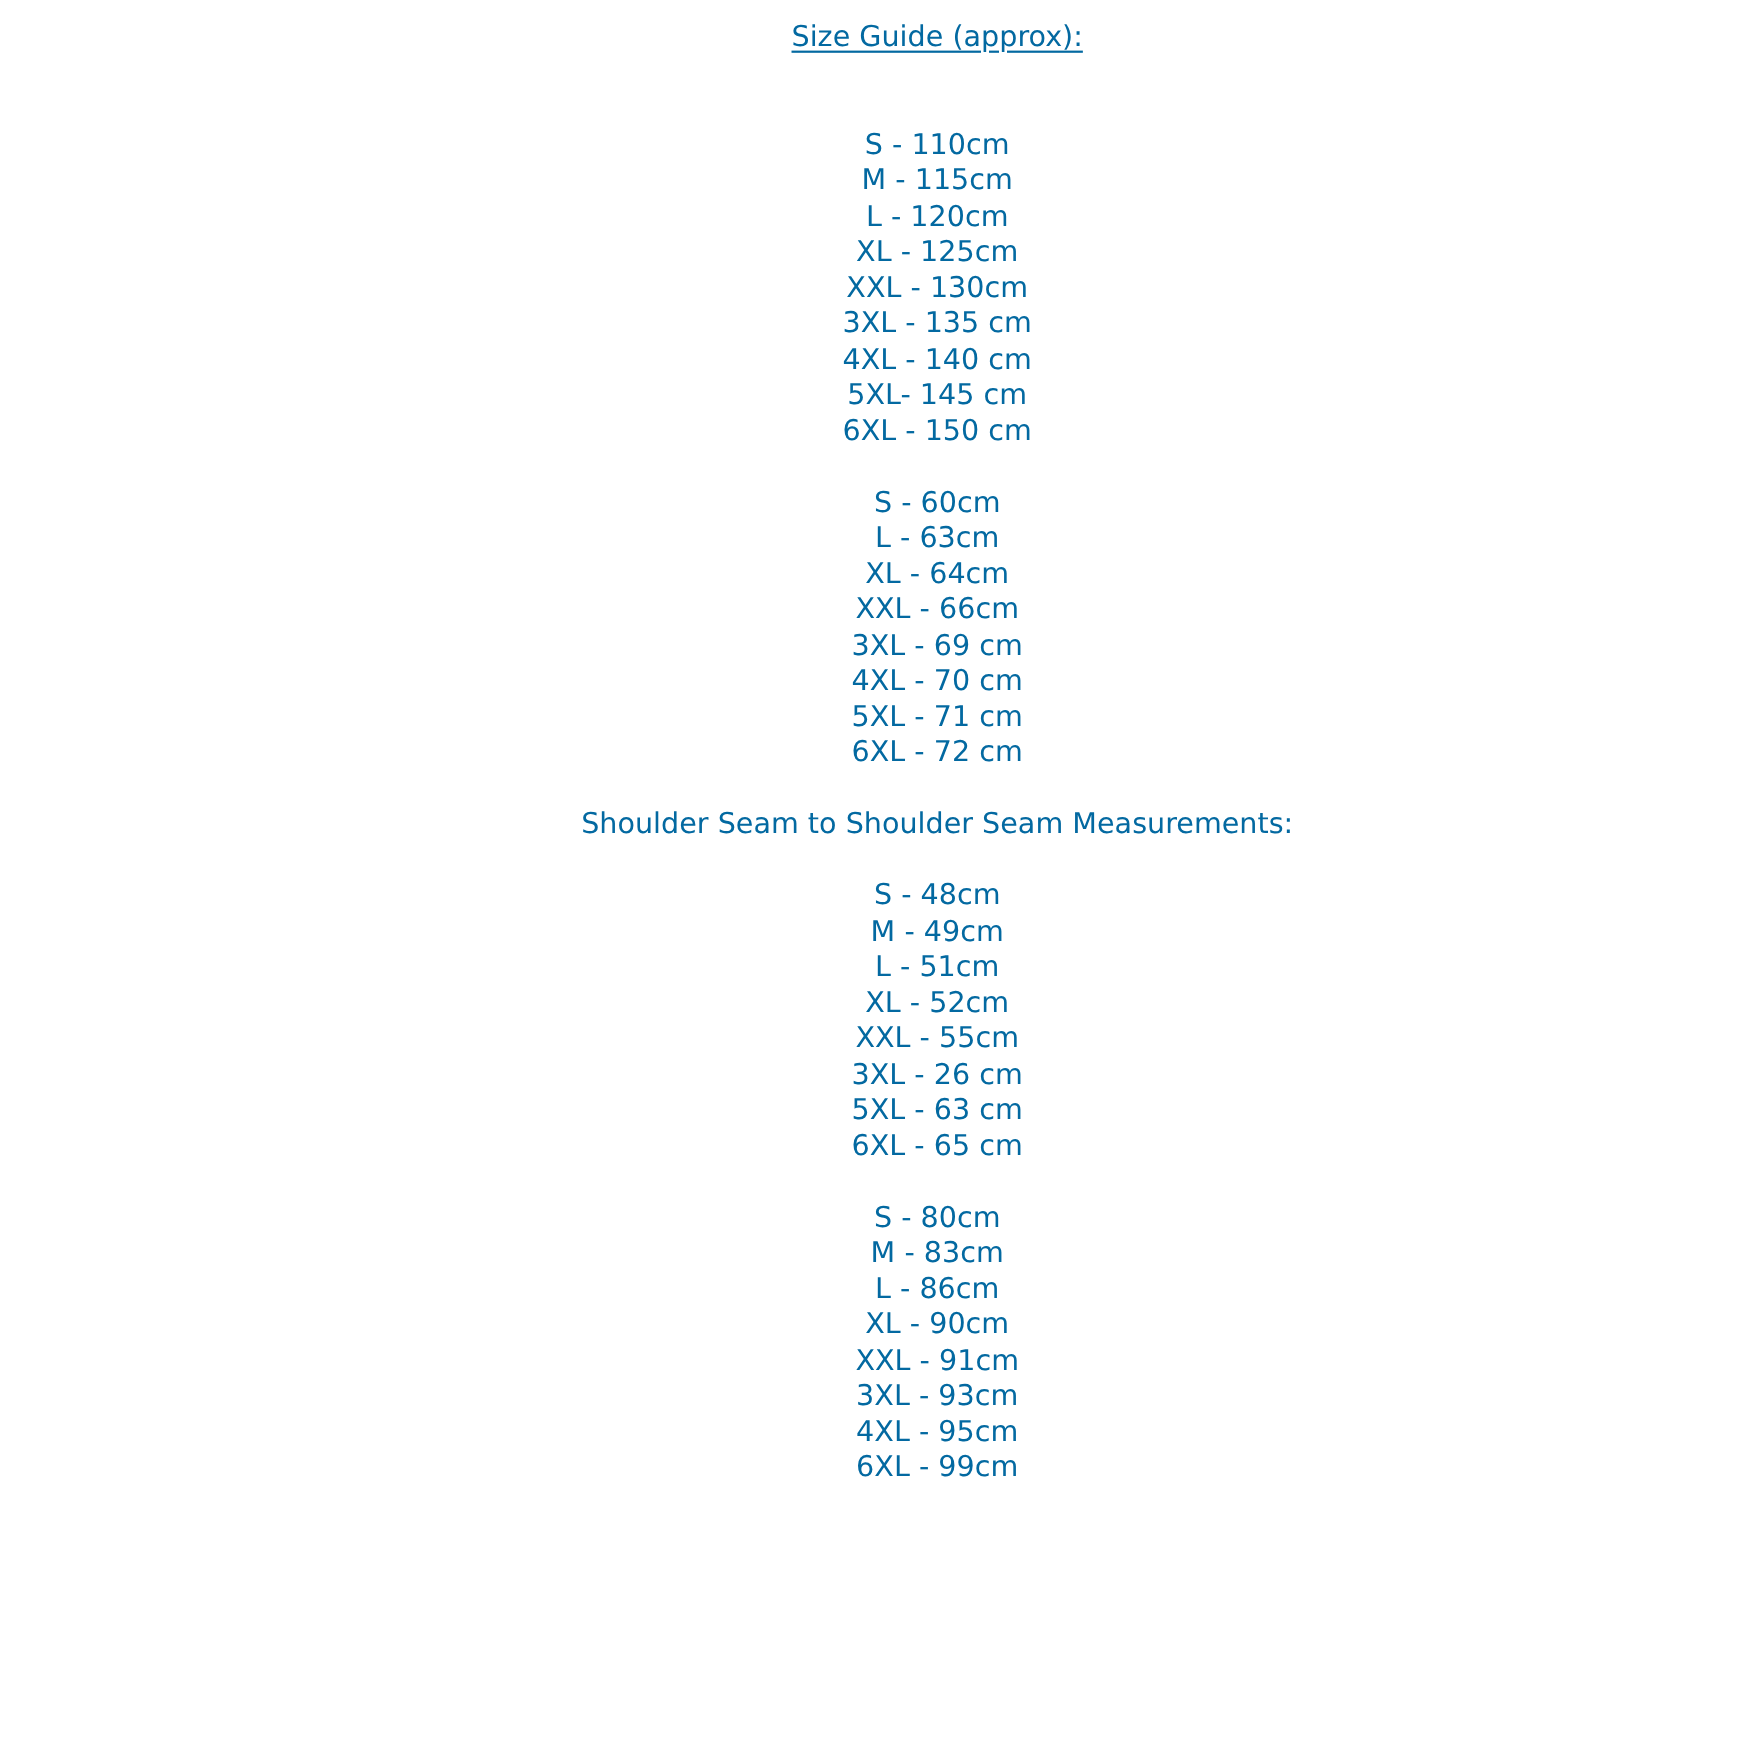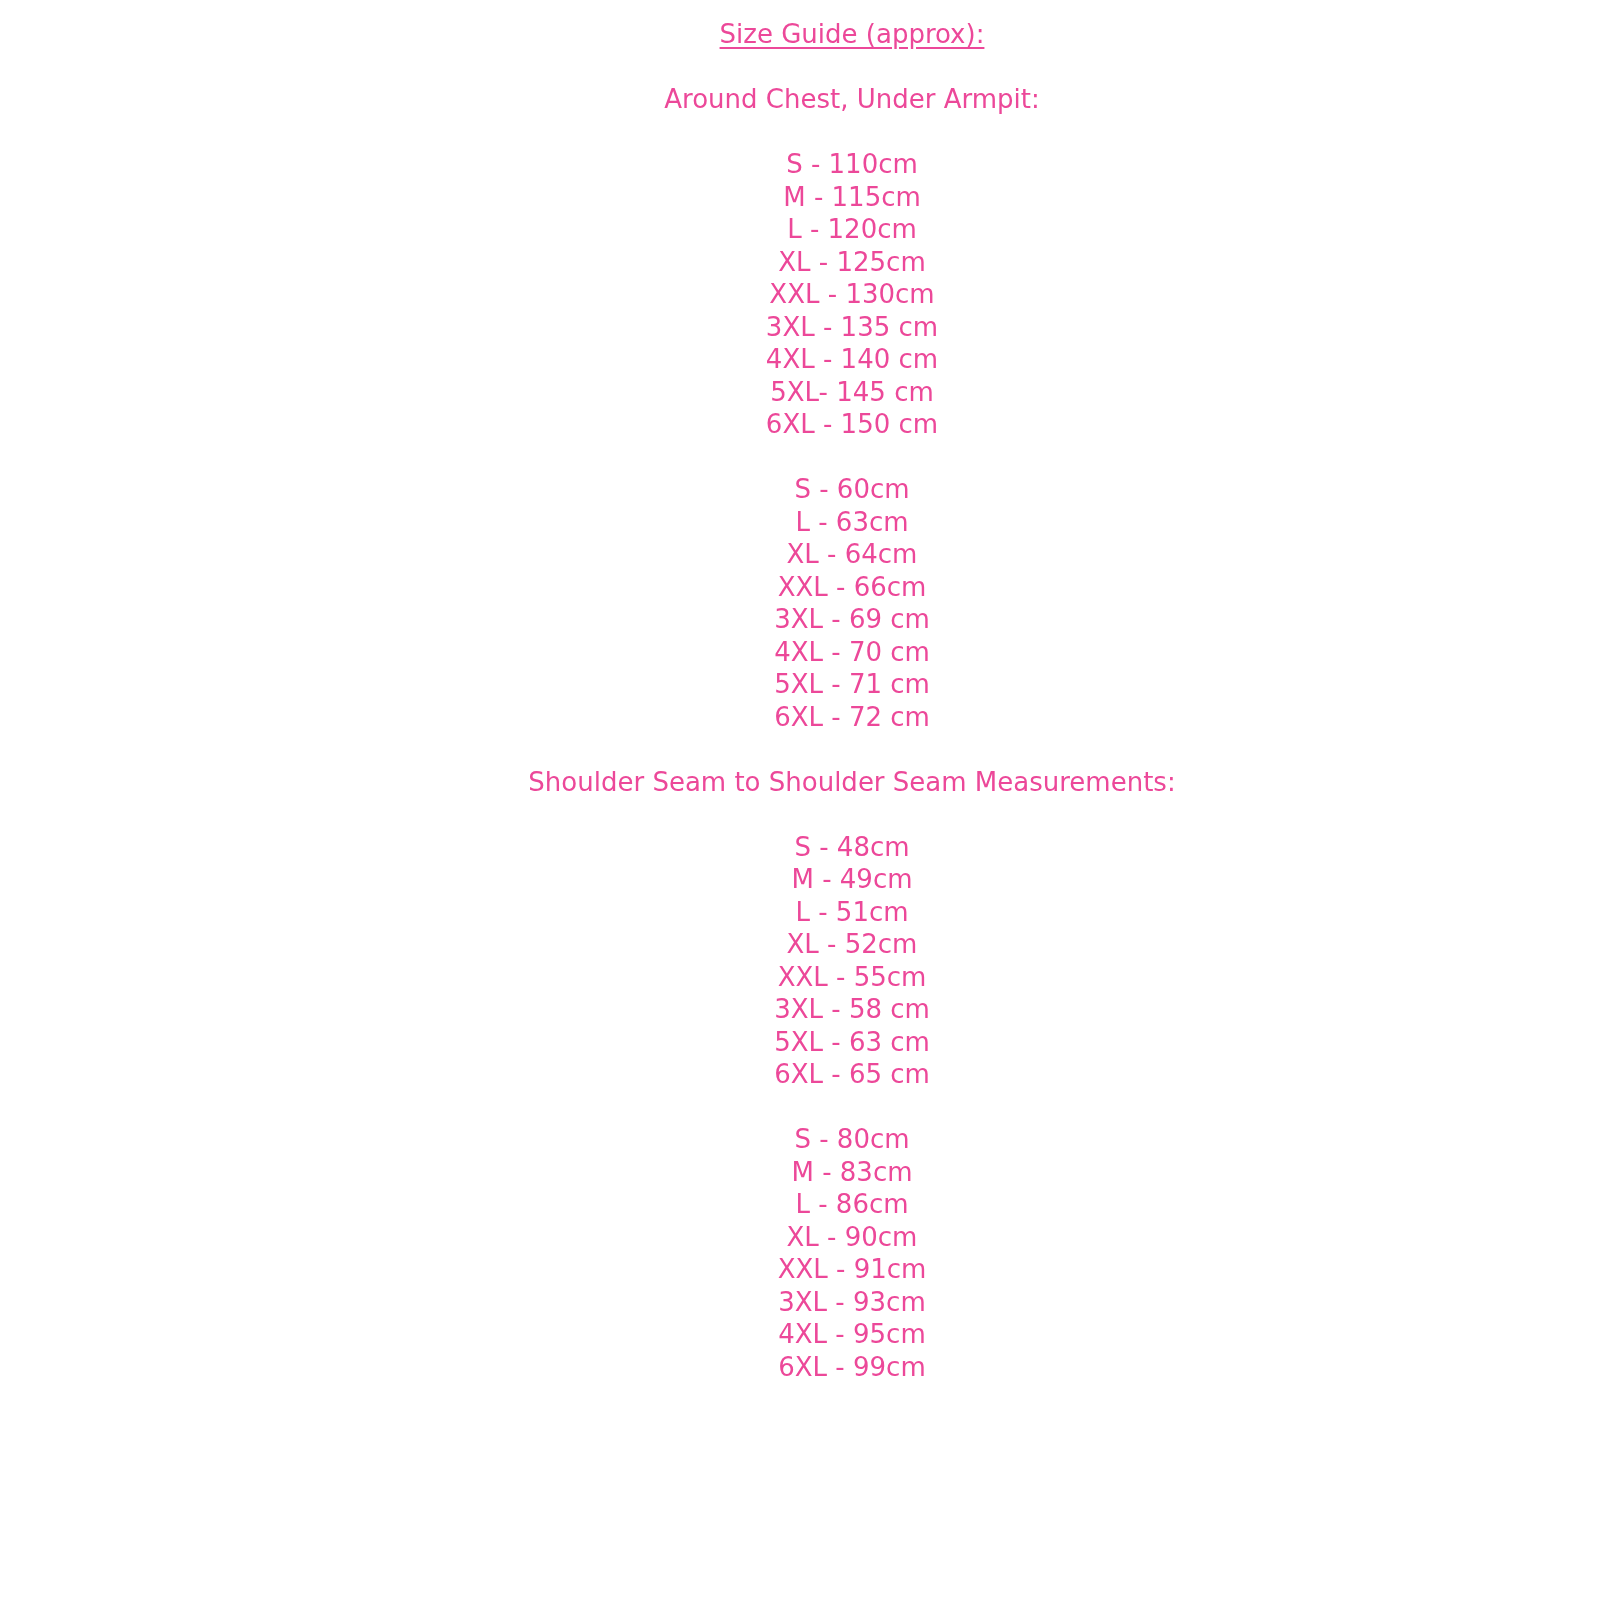--- a/index.html
+++ b/index.html
@@ -12,21 +12,21 @@
     height: 1600px;
     overflow: hidden;
     font-family: "DejaVu Sans", "Liberation Sans", sans-serif;
   }
   .doc {
     box-sizing: border-box;
     width: 1600px;
     padding-top: 18px;
     padding-left: 104px; 
     text-align: center;
-    color: #ec4899;
+    color: #0369a1;
   }
   .line {
     height: 32.5px;
     line-height: 32.5px;
     font-size: 26px;
     white-space: pre;
   }
   .line.blank {
     
   }
@@ -35,21 +35,20 @@
     text-underline-offset: 4px;
   }
 </style>
 </head>
 <body>
 
 <div class="doc">
   <div class="line title-line">Size Guide (approx):</div>
   <div class="line blank"></div>
   <main id="sections">
-      <div class="line">Around Chest, Under Armpit:</div>
       <div class="line blank"></div>
       <div class="line">S - 110cm</div>
       <div class="line">M - 115cm</div>
       <div class="line">L - 120cm</div>
       <div class="line">XL - 125cm</div>
       <div class="line">XXL - 130cm</div>
       <div class="line">3XL - 135 cm</div>
       <div class="line">4XL - 140 cm</div>
       <div class="line">5XL- 145 cm</div>
       <div class="line">6XL - 150 cm</div>
@@ -63,21 +62,21 @@
       <div class="line">5XL - 71 cm</div>
       <div class="line">6XL - 72 cm</div>
       <div class="line blank"></div>
       <div class="line">Shoulder Seam to Shoulder Seam Measurements:</div>
       <div class="line blank"></div>
       <div class="line">S - 48cm</div>
       <div class="line">M - 49cm</div>
       <div class="line">L - 51cm</div>
       <div class="line">XL - 52cm</div>
       <div class="line">XXL - 55cm</div>
-      <div class="line">3XL - 58 cm</div>
+      <div class="line">3XL - 26 cm</div>
       <div class="line">5XL - 63 cm</div>
       <div class="line">6XL - 65 cm</div>
       <div class="line blank"></div>
       <div class="line">S - 80cm</div>
       <div class="line">M - 83cm</div>
       <div class="line">L - 86cm</div>
       <div class="line">XL - 90cm</div>
       <div class="line">XXL - 91cm</div>
       <div class="line">3XL - 93cm</div>
       <div class="line">4XL - 95cm</div>

